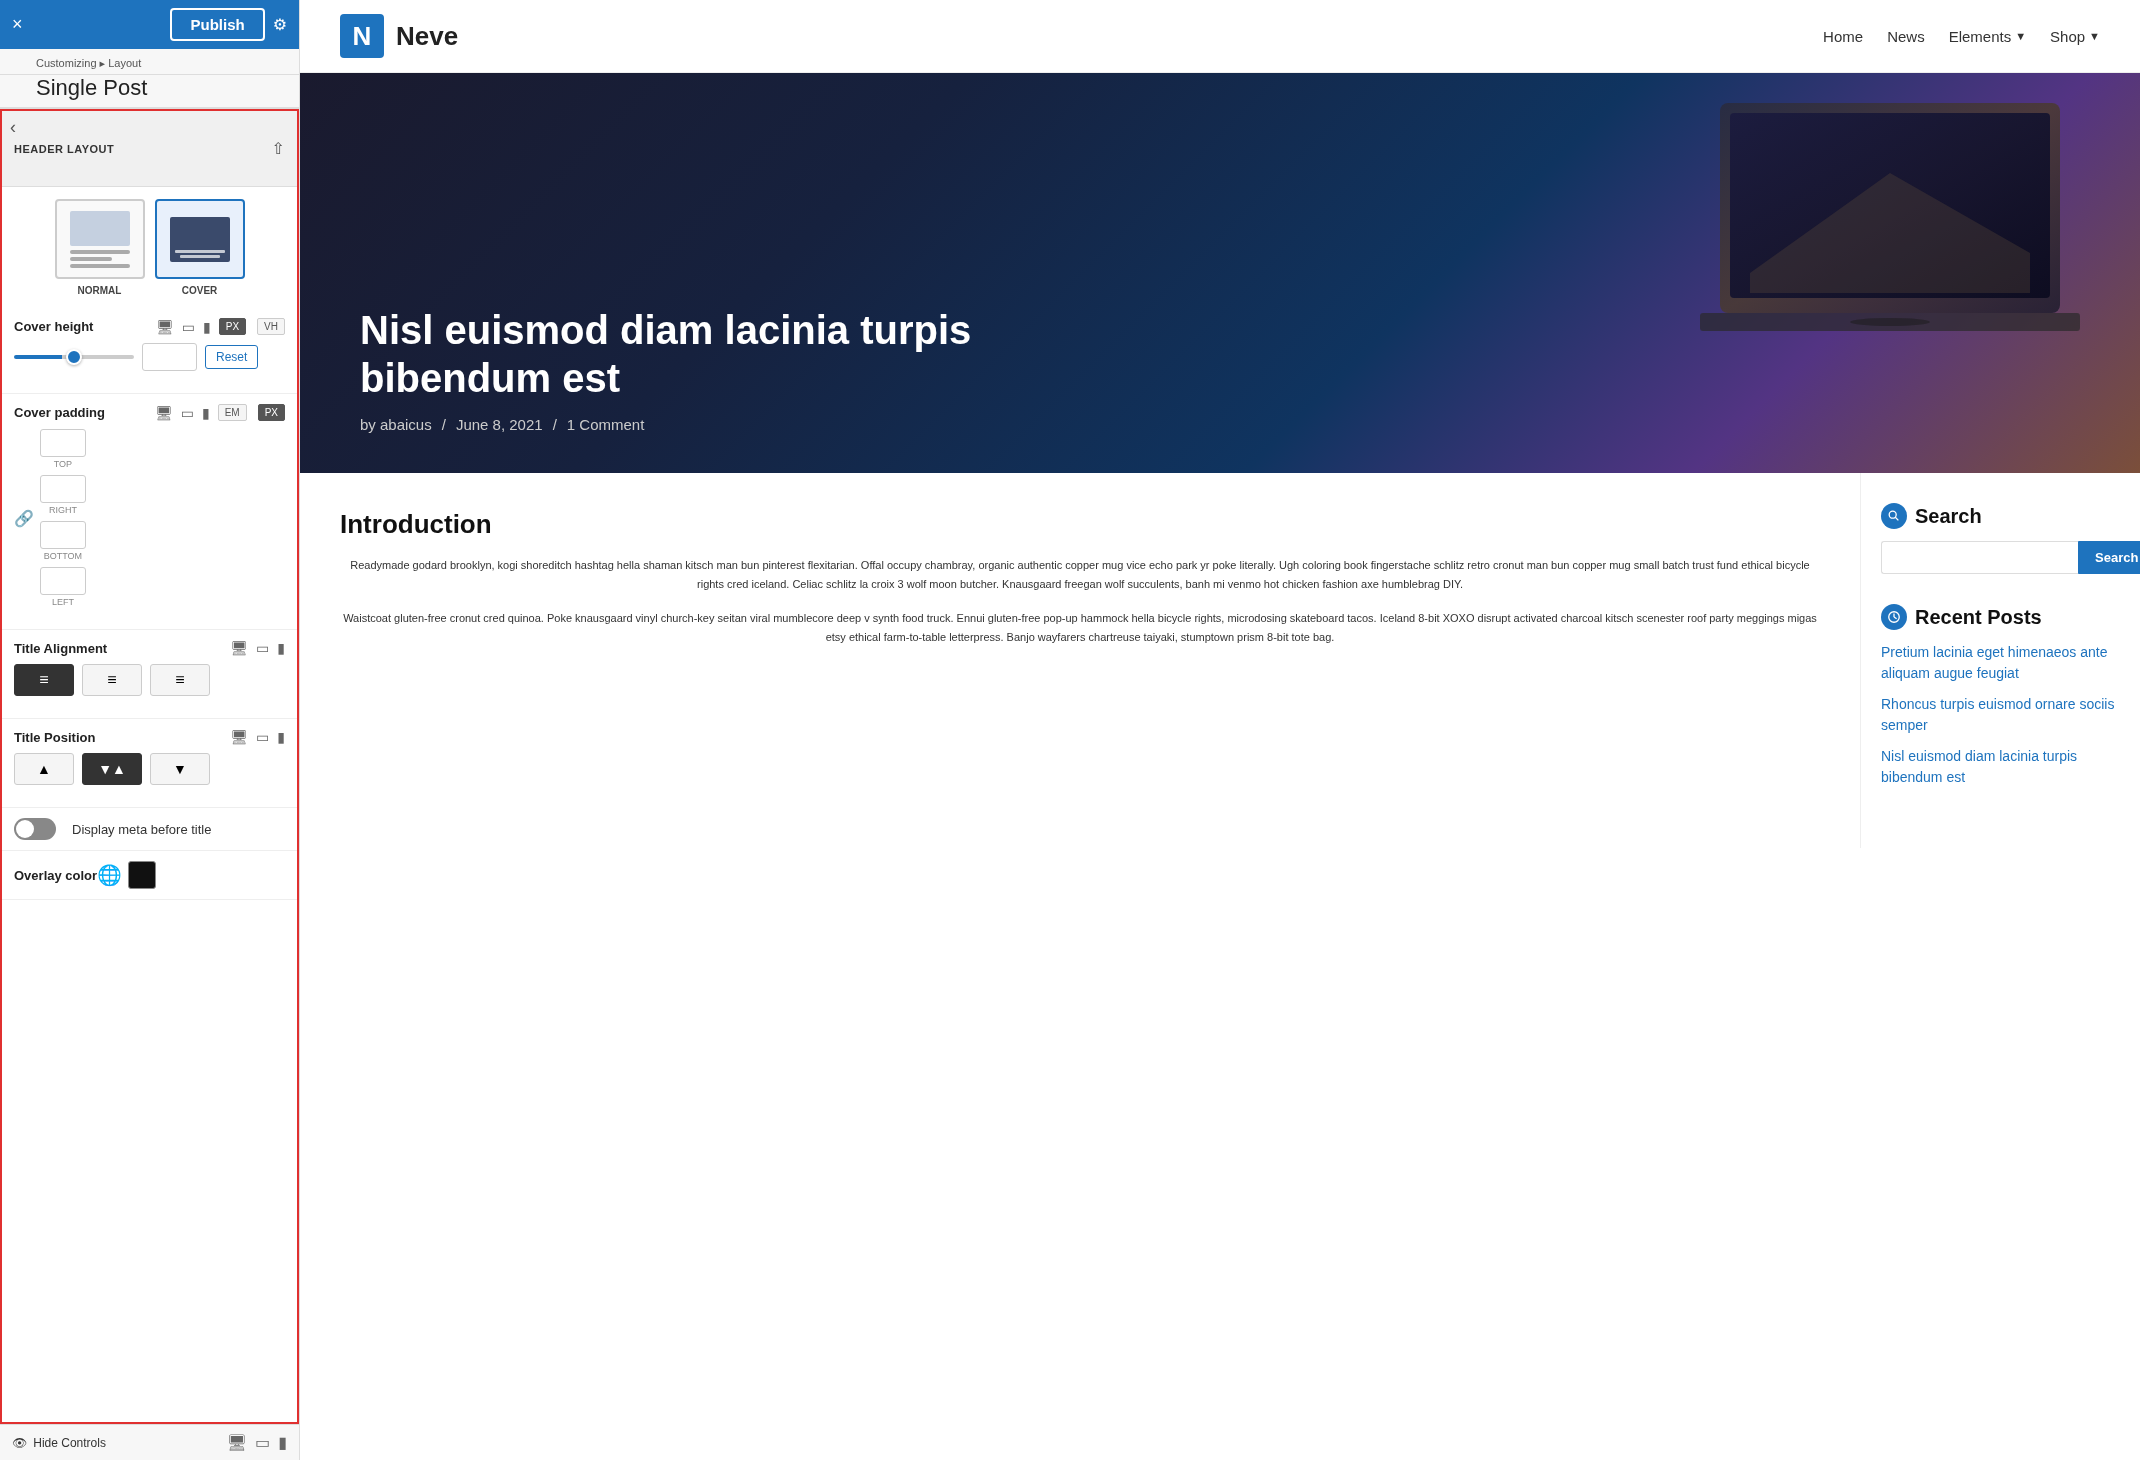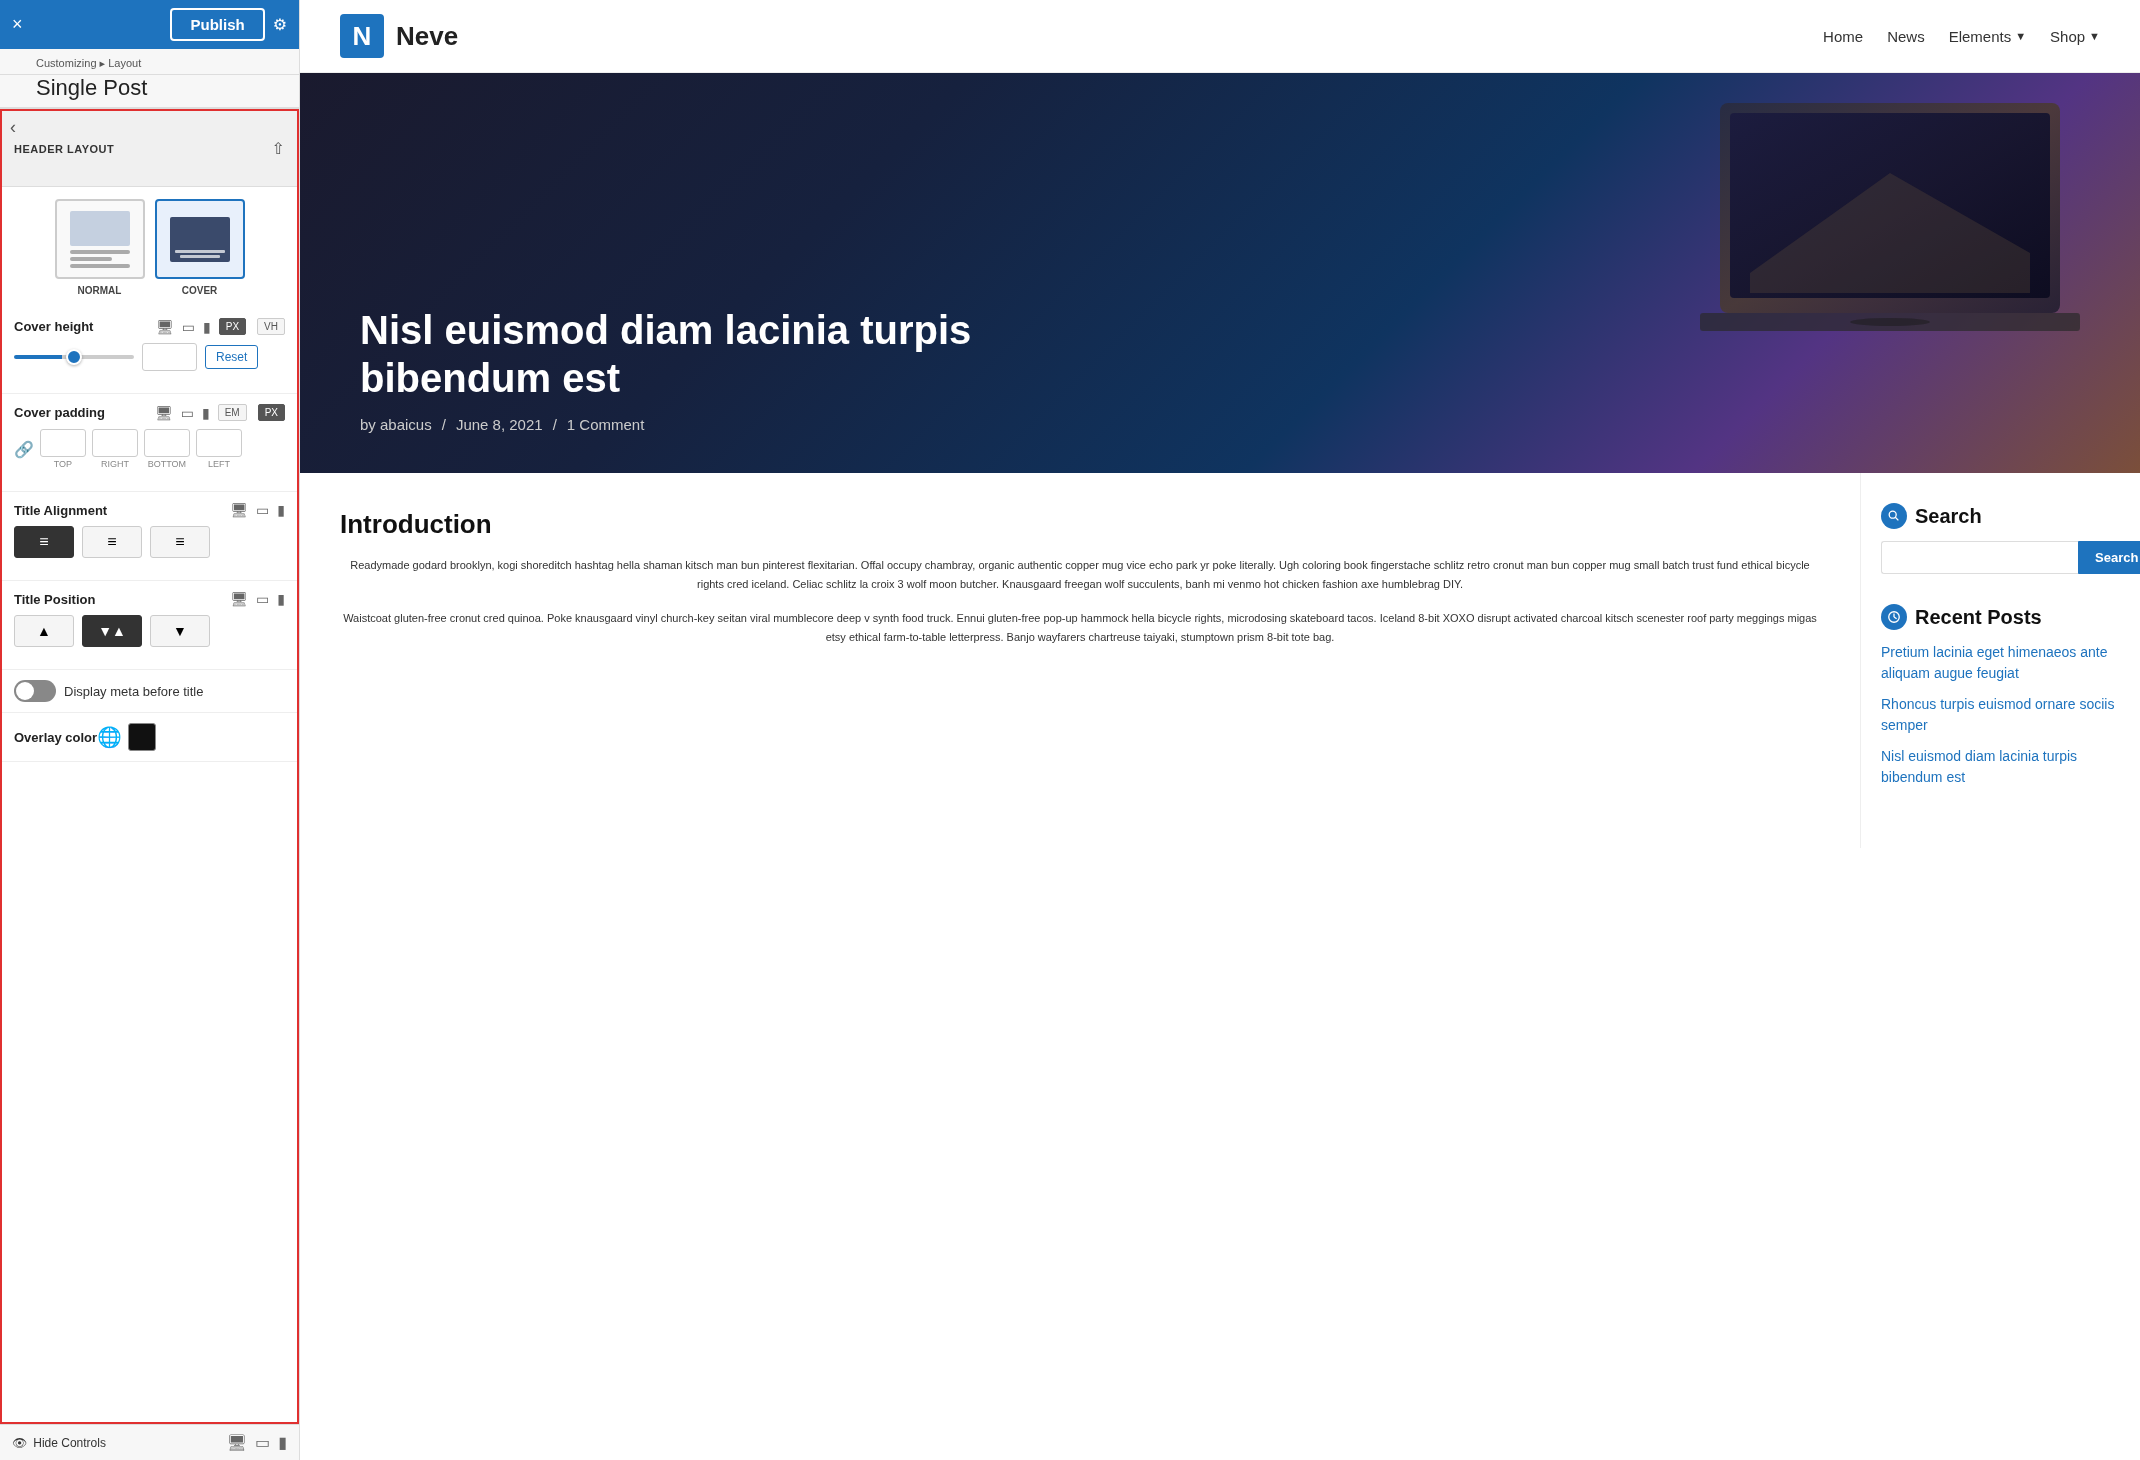--- a/index.html
+++ b/index.html
@@ -53,37 +53,37 @@
     
     .slider-row { display: flex; align-items: center; gap: 8px; }
     .slider { -webkit-appearance: none; width: 120px; height: 4px; border-radius: 2px; background: linear-gradient(to right, #1e73be 40%, #ccc 40%); outline: none; cursor: pointer; }
     .slider::-webkit-slider-thumb { -webkit-appearance: none; width: 16px; height: 16px; border-radius: 50%; background: #1e73be; cursor: pointer; border: 2px solid #fff; box-shadow: 0 1px 3px rgba(0,0,0,0.3); }
     .value-input { width: 55px; height: 28px; border: 1px solid #ccc; border-radius: 3px; text-align: center; font-size: 13px; }
     .reset-btn { padding: 4px 10px; border: 1px solid #1e73be; color: #1e73be; background: #fff; border-radius: 3px; font-size: 12px; cursor: pointer; }
 
     
     .padding-row { display: flex; align-items: center; gap: 6px; margin-top: 4px; }
     .link-icon { font-size: 16px; color: #555; cursor: pointer; }
-    .padding-input-group { display: flex; gap: 6px; }
+    .padding-input-group { display: flex; gap: 6px; flex-direction: column; }
     .padding-field { display: flex; flex-direction: column; align-items: center; gap: 2px; }
     .padding-input { width: 46px; height: 28px; border: 1px solid #ccc; border-radius: 3px; text-align: center; font-size: 13px; }
     .padding-sublabel { font-size: 9px; color: #888; text-transform: uppercase; }
 
     
     .align-row { display: flex; gap: 8px; margin-top: 6px; }
     .align-btn { width: 60px; height: 32px; border: 1px solid #ccc; border-radius: 3px; background: #f5f5f5; cursor: pointer; display: flex; align-items: center; justify-content: center; font-size: 16px; }
     .align-btn.active { background: #333; color: #fff; border-color: #333; }
 
     
     .position-row { display: flex; gap: 8px; margin-top: 6px; }
     .pos-btn { width: 60px; height: 32px; border: 1px solid #ccc; border-radius: 3px; background: #f5f5f5; cursor: pointer; display: flex; align-items: center; justify-content: center; font-size: 14px; }
     .pos-btn.active { background: #333; color: #fff; border-color: #333; }
 
     
-    .toggle-row { display: flex; align-items: center; gap: 8px; padding: 10px 12px; border-bottom: 1px solid #eee; }
+    .toggle-row { display: flex; align-items: center; gap: 16px; padding: 10px 12px; border-bottom: 1px solid #eee; }
     .toggle-switch { width: 42px; height: 22px; background: #888; border-radius: 11px; position: relative; cursor: pointer; }
     .toggle-knob { width: 18px; height: 18px; background: #fff; border-radius: 50%; position: absolute; top: 2px; left: 2px; transition: left 0.2s; }
     .toggle-label { font-size: 13px; color: #333; }
 
     
     .overlay-row { display: flex; align-items: center; padding: 10px 12px; border-bottom: 1px solid #eee; }
     .overlay-label { font-size: 13px; font-weight: 600; color: #222; }
     .overlay-controls { display: flex; gap: 6px; align-items: center; }
     .color-globe { font-size: 20px; color: #555; cursor: pointer; }
     .color-swatch { width: 28px; height: 28px; background: #111; border: 1px solid #888; border-radius: 3px; cursor: pointer; }

